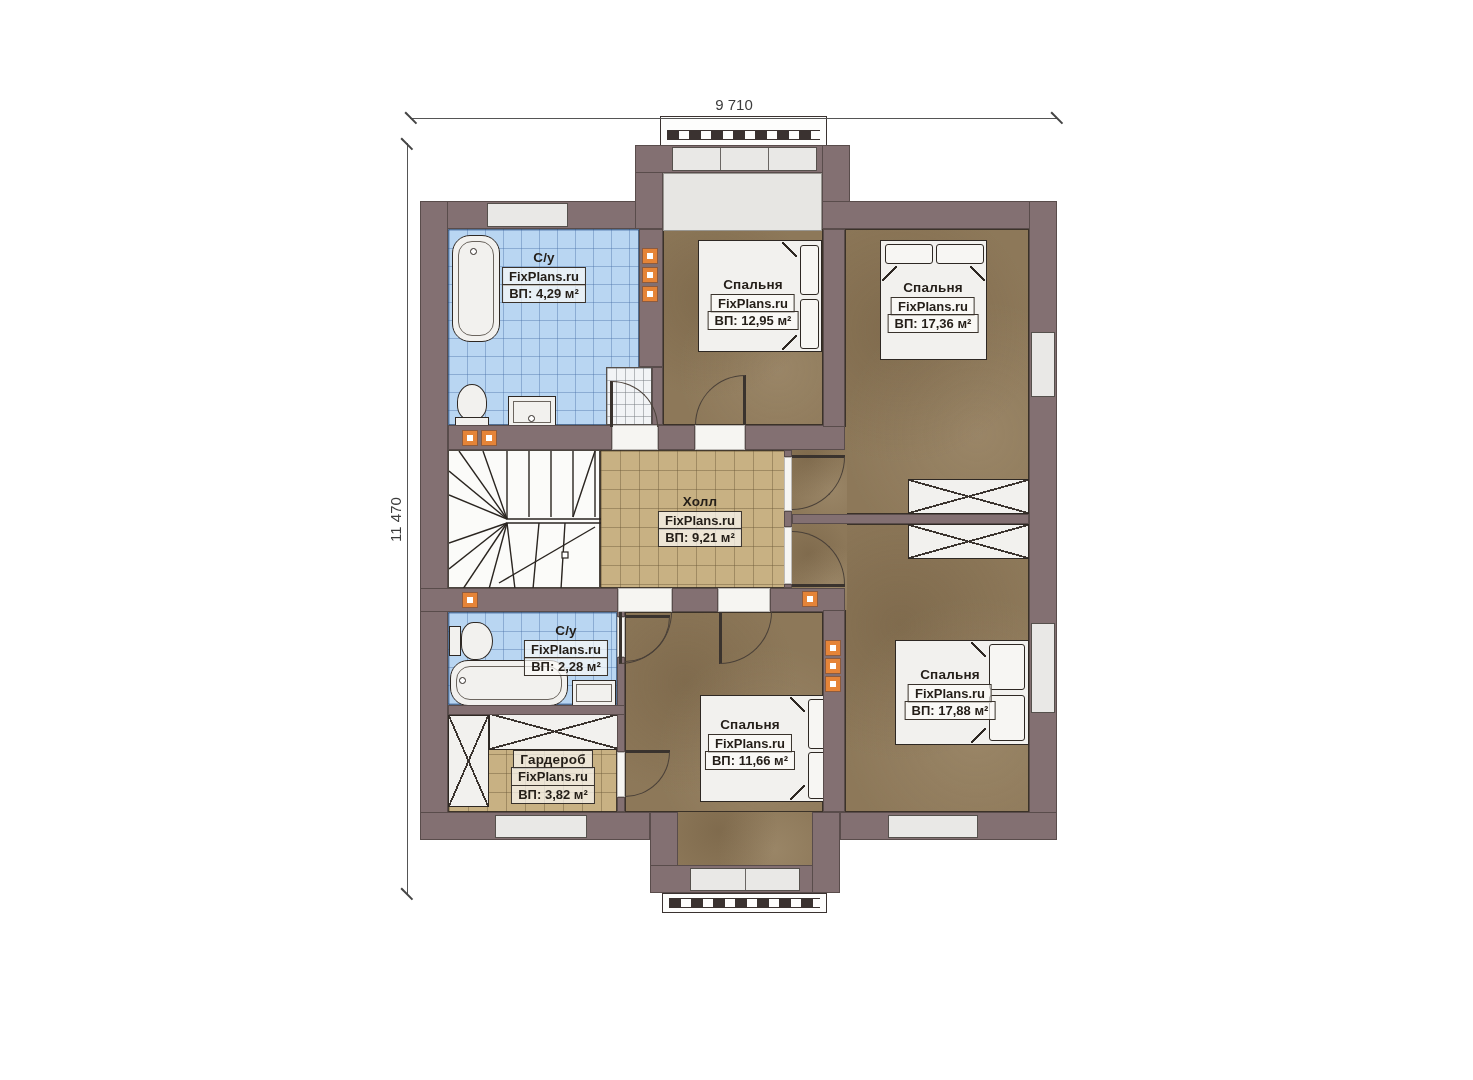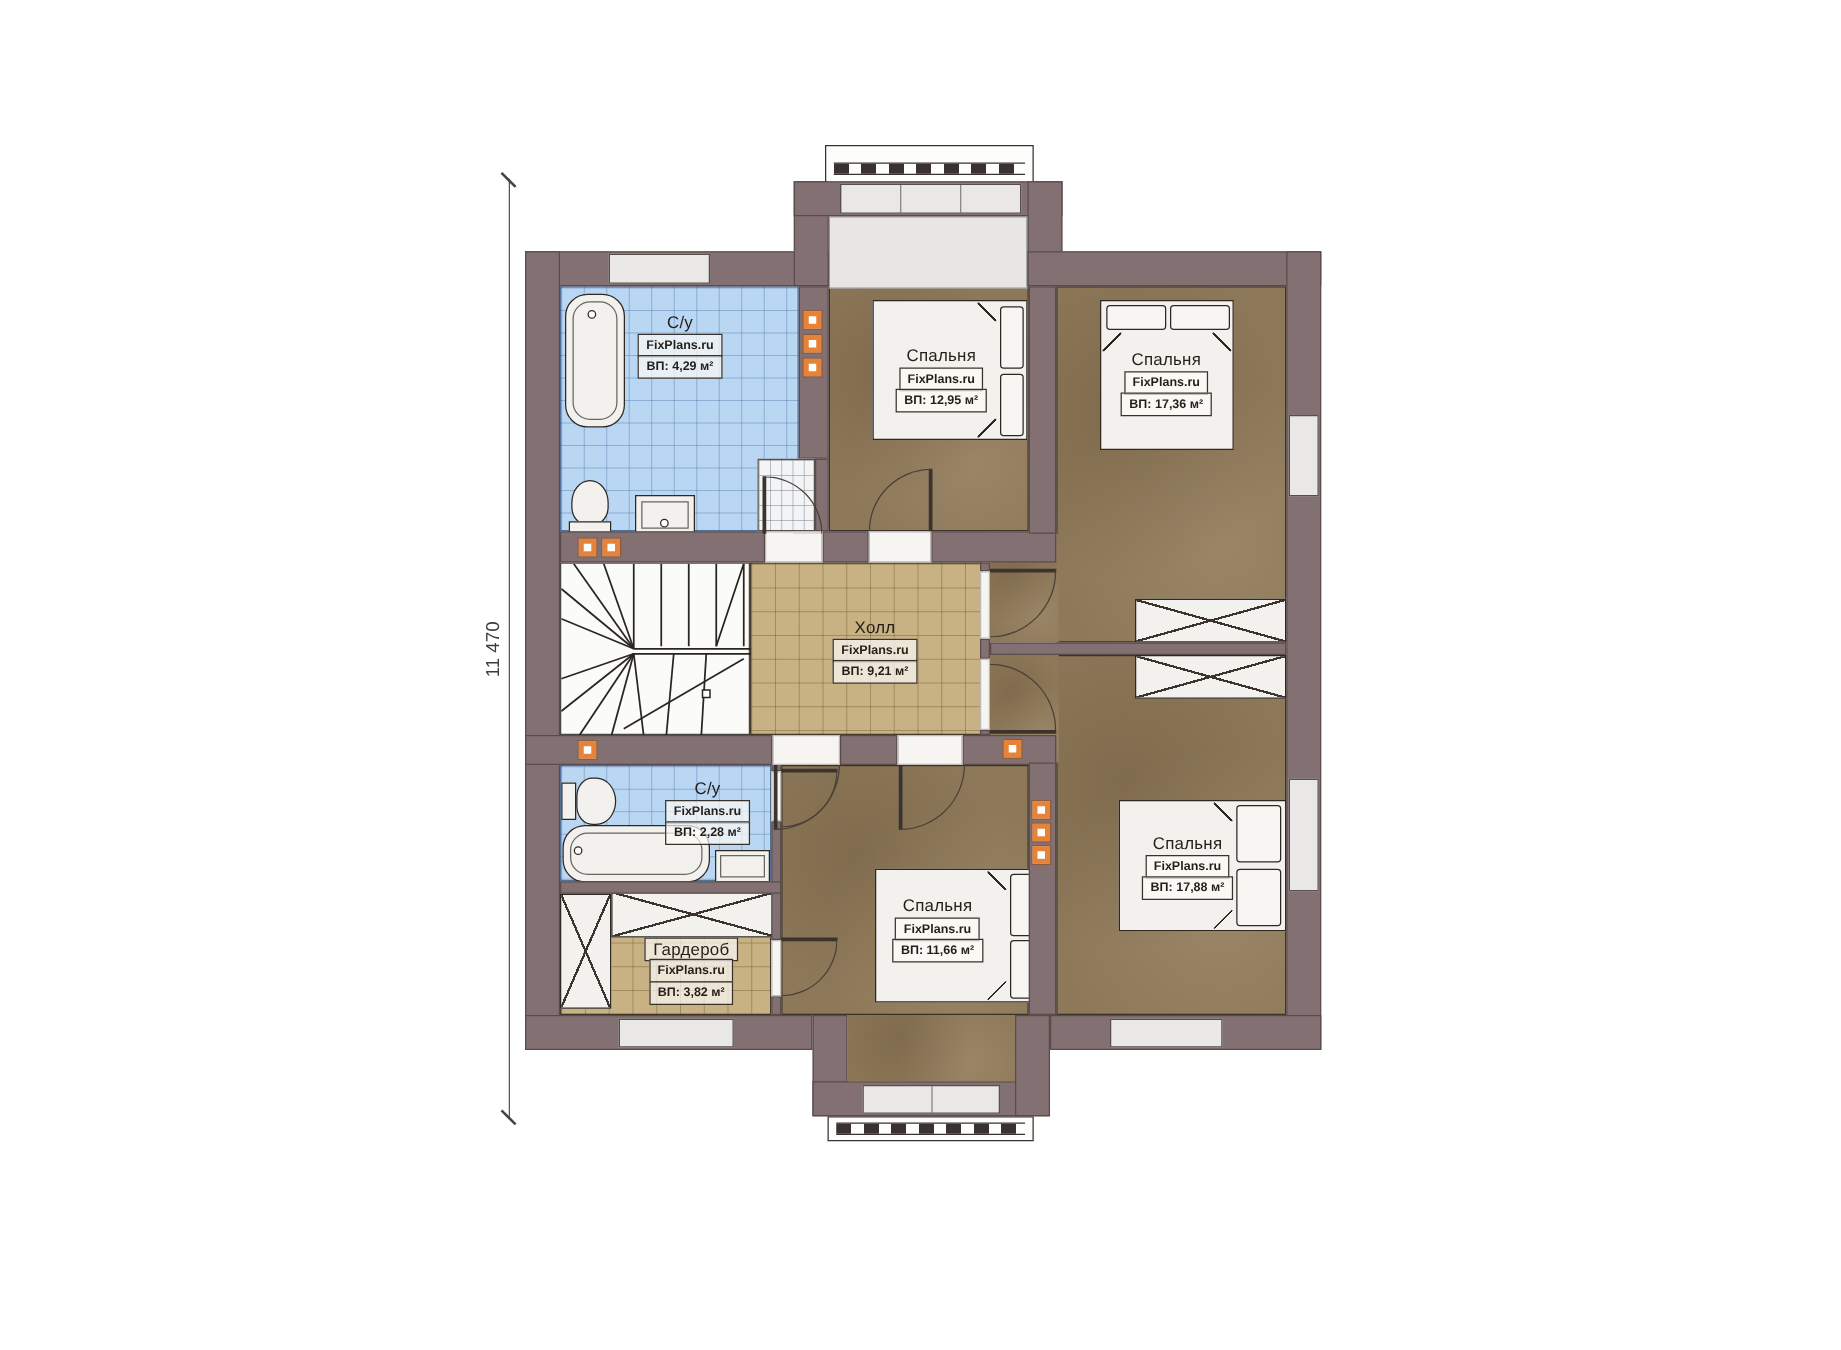--- a/index.html
+++ b/index.html
@@ -53,22 +53,22 @@
 
   
   .balc { position:absolute; background:#fdfdfc; border:1.5px solid #3a3230; box-sizing:border-box; z-index:1; }
   .balc .rail { position:absolute; left:6px; right:6px; height:8px;
     background:repeating-linear-gradient(90deg, #3a3230 0 12px, transparent 12px 22px);
     border-top:1px solid #3a3230; border-bottom:1px solid #3a3230; }
 
   
   .room-label { position:absolute; z-index:7; display:flex; flex-direction:column; align-items:center;
     transform:translateX(-50%); color:#241e18; }
-  .rname { font-size:13.5px; font-weight:normal; margin-bottom:2px; letter-spacing:.2px; }
-  .rbox  { font-size:10px; font-weight:bold; border:1.6px solid #39322b;
+  .rname { font-size:13.5px; font-weight:bold; margin-bottom:2px; letter-spacing:.2px; }
+  .rbox  { font-size:13px; font-weight:bold; border:1.6px solid #39322b;
     background:var(--label-bg, rgba(252,251,248,.70)); padding:0 6px; line-height:17px; white-space:nowrap; }
   .rbox + .rbox { margin-top:-1.6px; }
   .rname.boxed { border:1.6px solid #39322b; background:var(--label-bg, rgba(252,251,248,.70));
     padding:0 6px; line-height:17px; margin-bottom:0; }
   .rname.boxed + .rbox { margin-top:-1.6px; }
 
   
   .glass { position:absolute; background:#f2f4f6;
     background-image:linear-gradient(90deg, rgba(120,125,130,.5) 1px, transparent 1px),
                      linear-gradient(rgba(120,125,130,.5) 1px, transparent 1px);
@@ -81,20 +81,26 @@
   .tick { position:absolute; width:16px; height:1.5px; background:#444; transform:rotate(45deg); }
   .dimlabel-v { position:absolute; transform:rotate(-90deg); transform-origin:center; white-space:nowrap; }
 
   svg.stairs { position:absolute; left:0; top:0; }
 </style>
 </head>
 <body>
 
 <div class="canvas">
 
+  <div class="dim" style="left:410px; top:96px; width:648px; height:26px;">
+    <span style="position:absolute; left:0; right:0; top:0; text-align:center;">9 710</span>
+    <div class="dline-h" style="left:0; top:22px; width:648px;"></div>
+    <div class="tick" style="left:-7px; top:21px;"></div>
+    <div class="tick" style="left:639px; top:21px;"></div>
+  </div>
   <div class="dim" style="left:396px; top:143px; width:26px; height:752px;">
     <div class="dline-v" style="left:11px; top:0; height:752px;"></div>
     <div class="tick" style="left:3px; top:0;"></div>
     <div class="tick" style="left:3px; top:750px;"></div>
     <span class="dimlabel-v" style="left:-31px; top:368px; width:60px; text-align:center;">11 470</span>
   </div>
 
   <div class="balc" style="left:660px; top:116px; width:167px; height:31px;">
     <div class="rail" style="top:13px;"></div>
   </div>

